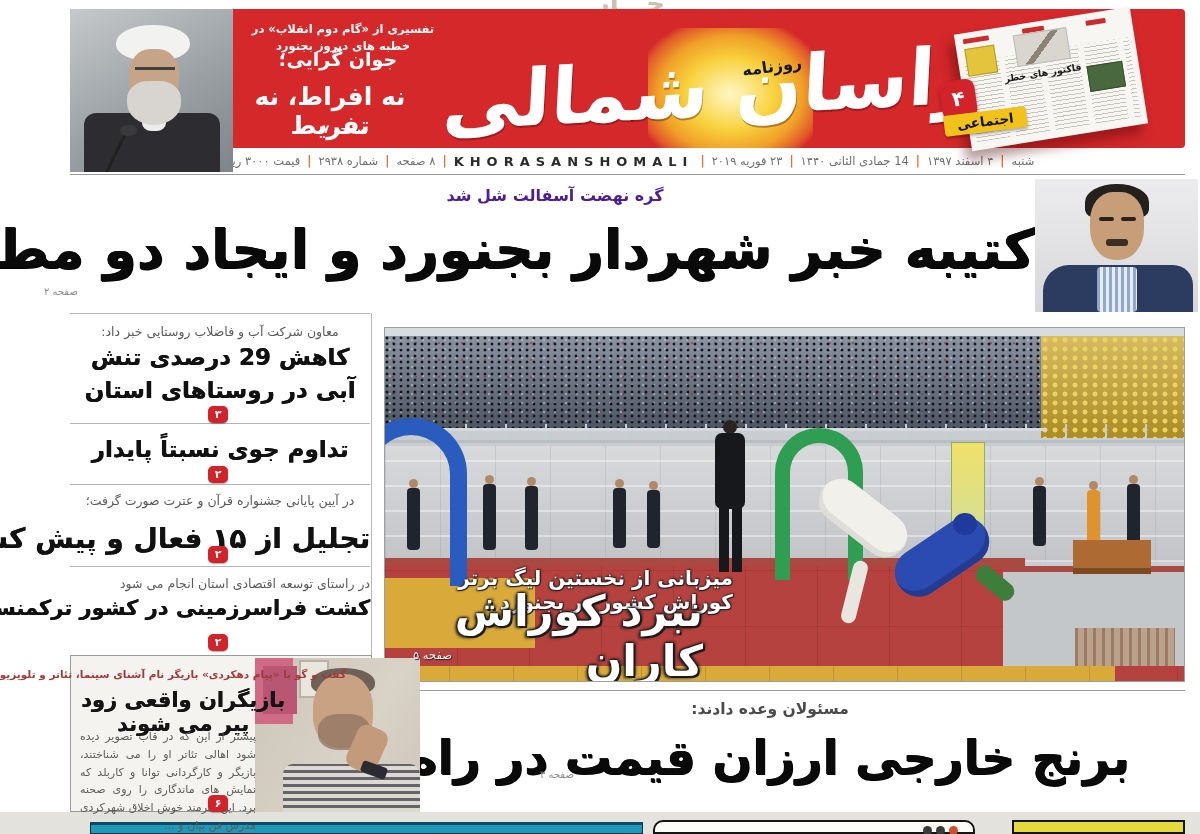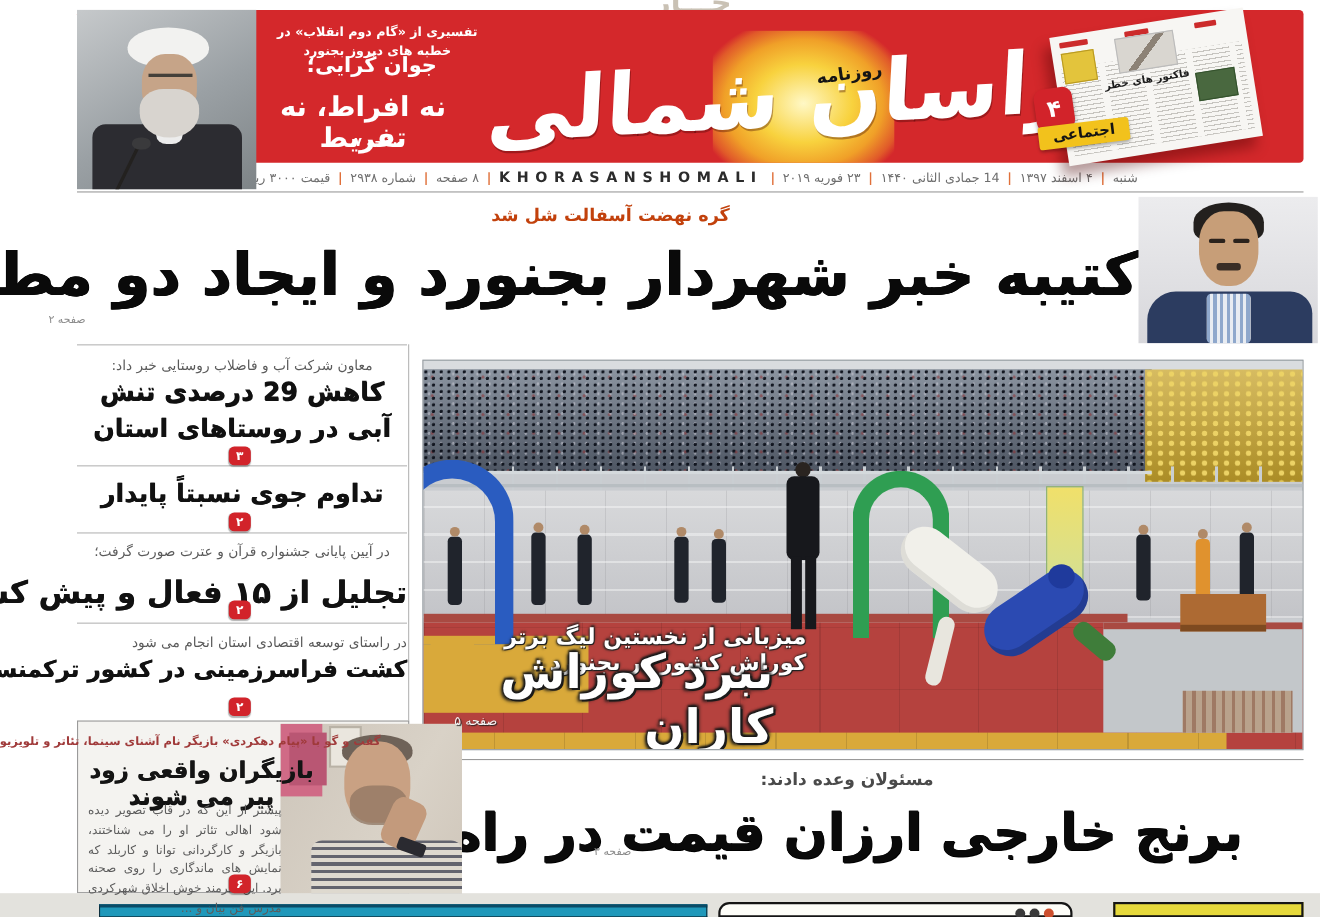--- a/index.html
+++ b/index.html
@@ -68,21 +68,21 @@
   #lead-photo { left:1035px; top:179px; width:163px; height:133px; overflow:hidden;
      background:linear-gradient(180deg,#ececee,#d7d7db); z-index:2; }
   .ld-hair { left:50px; top:5px; width:64px; height:36px; background:#23201e; border-radius:50% 50% 30% 30%; }
   .ld-face { left:55px; top:13px; width:54px; height:68px; background:#c79e78; border-radius:42% 42% 46% 46%; }
   .ld-brow1 { left:64px; top:38px; width:15px; height:4px; background:#2a221c; border-radius:2px; }
   .ld-brow2 { left:86px; top:38px; width:15px; height:4px; background:#2a221c; border-radius:2px; }
   .ld-mst { left:71px; top:60px; width:22px; height:7px; background:#3a2e26; border-radius:3px; }
   .ld-suit { left:8px; top:86px; width:150px; height:47px; background:#2c3c60; border-radius:26px 20px 0 0; }
   .ld-shirt { left:62px; top:88px; width:40px; height:45px; border-radius:4px;
      background:repeating-linear-gradient(90deg,#8fa8cc 0 3px,#e8ecf2 3px 6px); }
-  #lead-kicker { left:75px; top:186px; width:960px; color:#c2410c; font-size:16px; font-weight:bold; }
+  #lead-kicker { left:75px; top:186px; width:960px; color:#4c1d95; font-size:16px; font-weight:bold; }
   #lead-headline { left:75px; top:200px; width:960px; color:#0a0a0a; font-size:54px; font-weight:bold;
      line-height:100px; white-space:nowrap; text-shadow:.6px .6px 0 #000, -.4px 0 0 #000; }
   #lead-pageref { left:44px; top:286px; color:#8a8a8a; font-size:10px; }
 
   
   .col-rule { left:70px; width:300px; height:0; border-top:1px solid #b5b5b5; }
   .col-kicker { left:70px; width:300px; color:#5a5a5a; font-size:12.5px; text-align:center; }
   .col-head { left:70px; width:300px; color:#111; font-weight:bold; text-align:center;
      text-shadow:.4px .4px 0 #111; }
   .badge { background:#d2232a; color:#fff; font-weight:bold; text-align:center; border-radius:5px;

